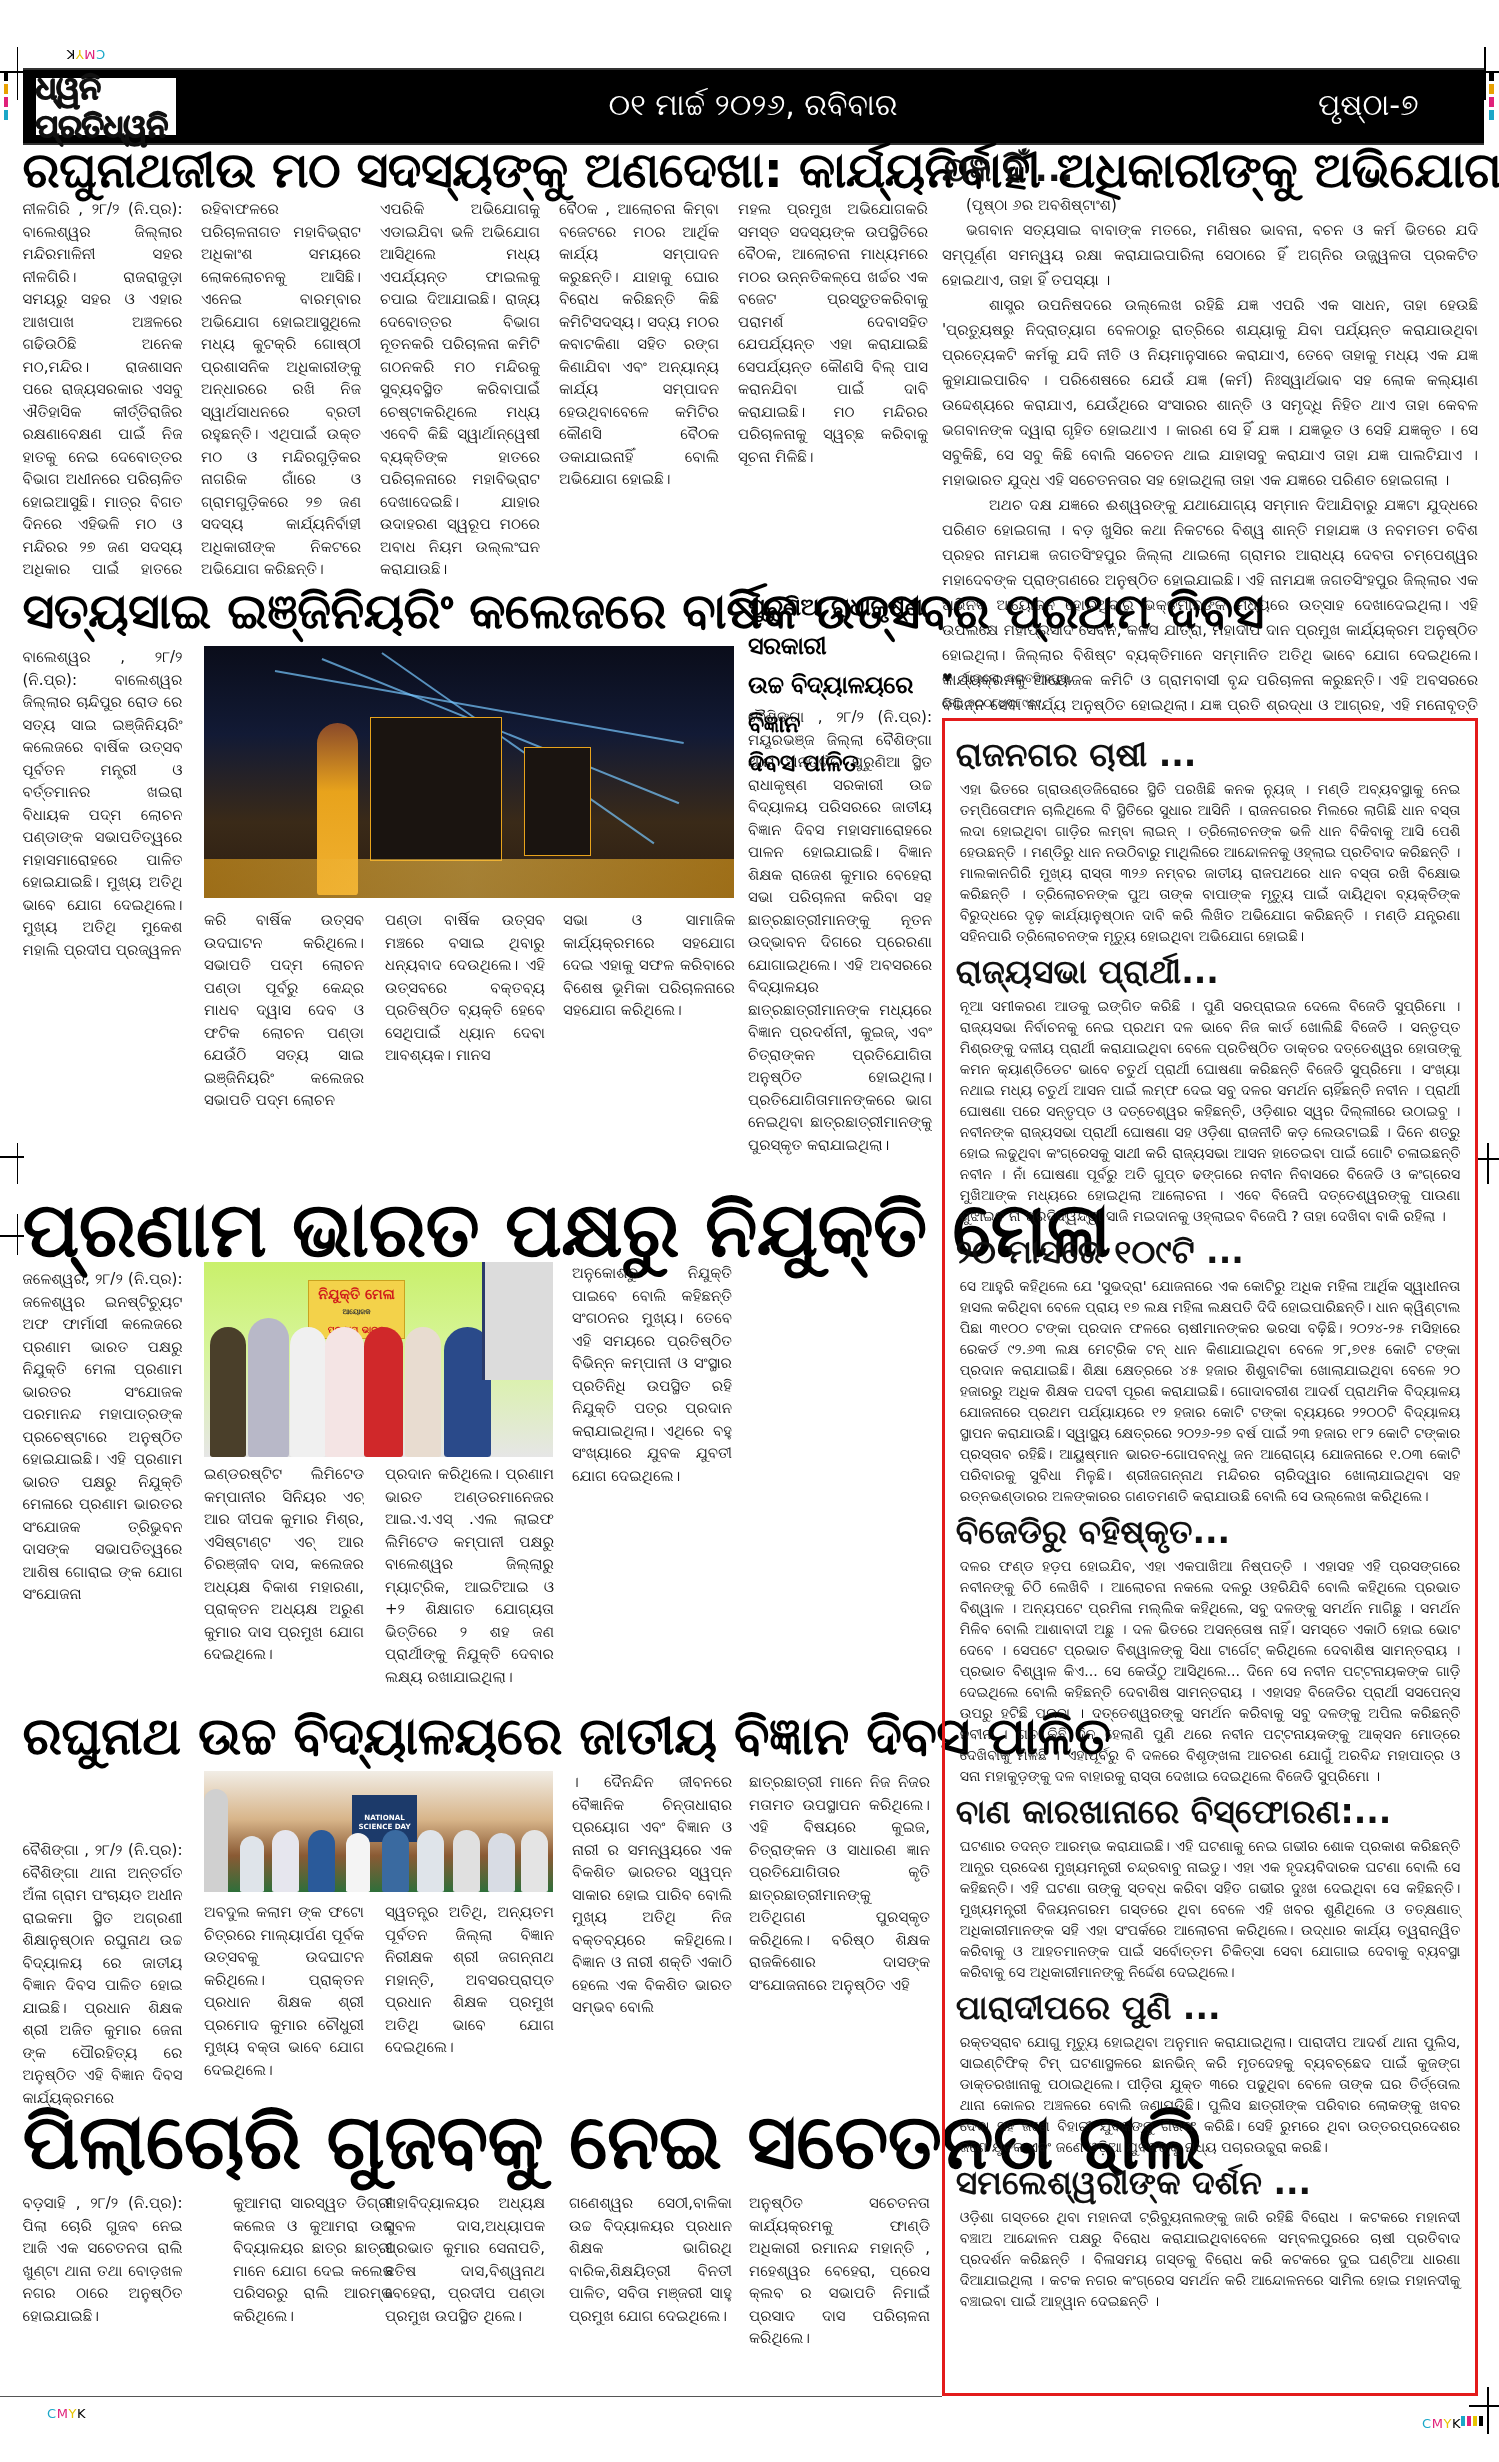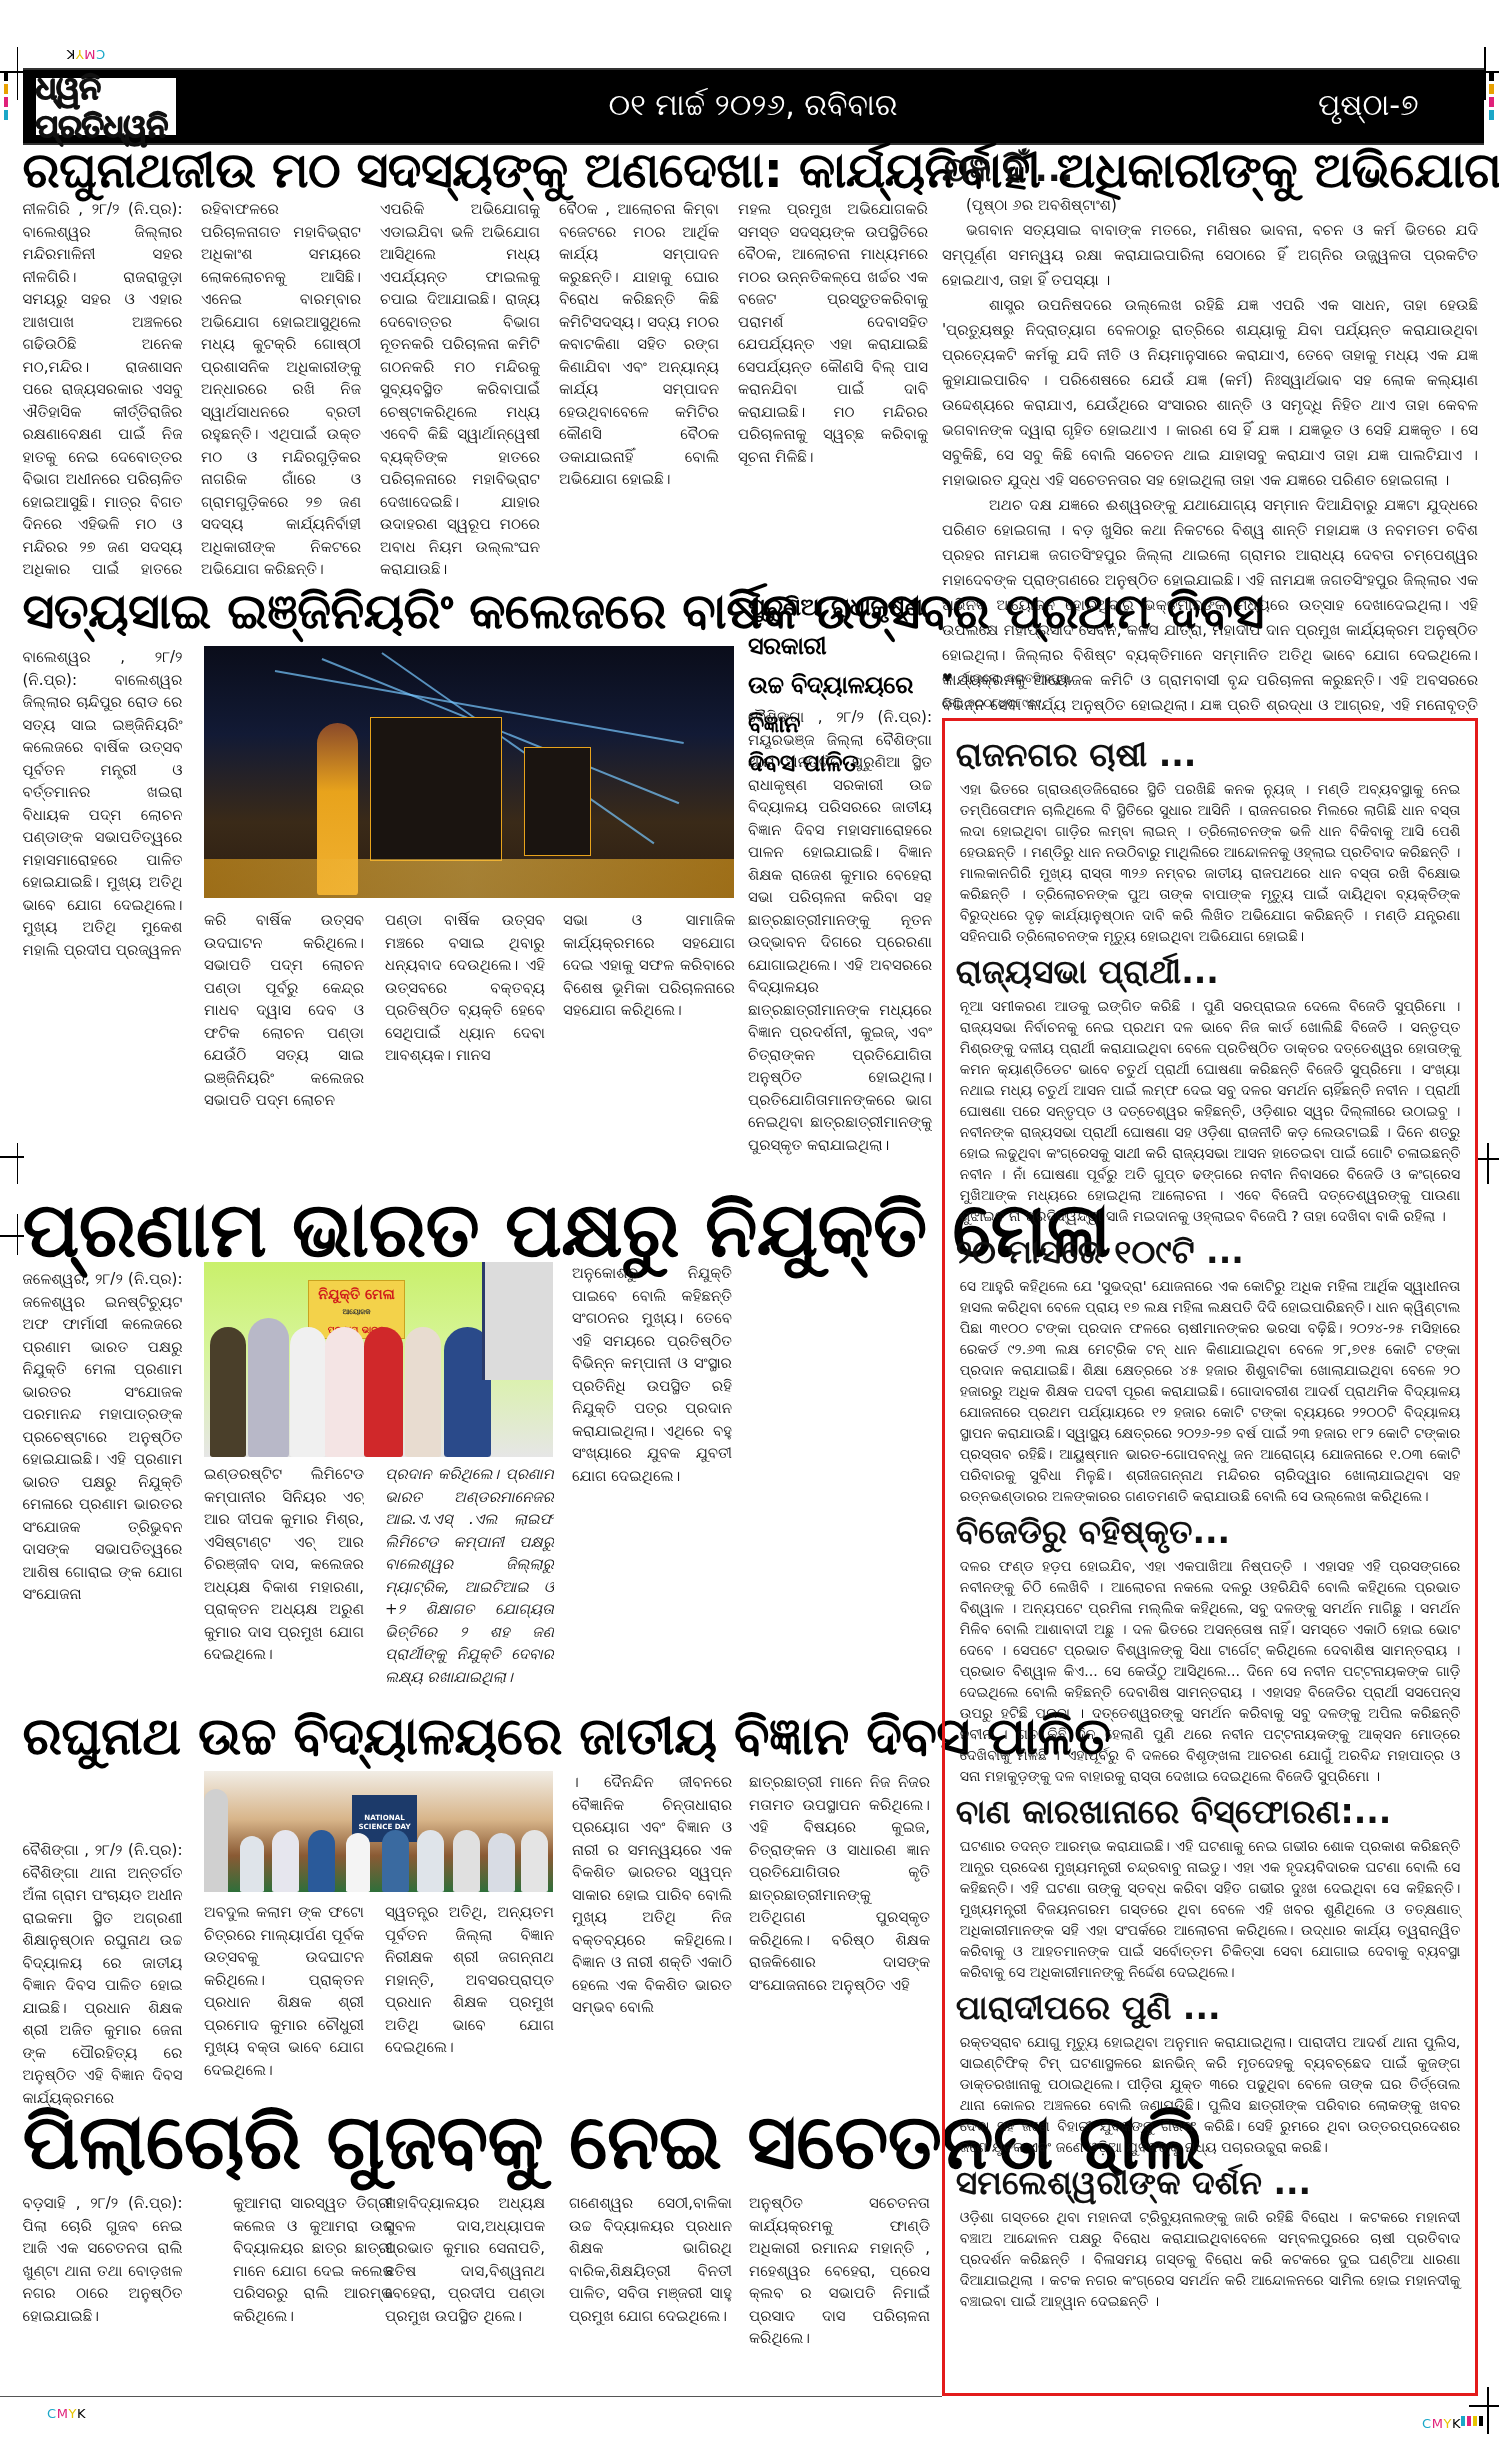--- a/index.html
+++ b/index.html
@@ -167,21 +167,21 @@
     <div class="person" style="left:6px;top:65px;width:36px;height:130px;background:#4a3f2a;"></div>
     <div class="person" style="left:44px;top:56px;width:41px;height:139px;background:#b8b8c8;"></div>
     <div class="person" style="left:86px;top:65px;width:36px;height:130px;background:#f0f0f0;"></div>
     <div class="person" style="left:121px;top:65px;width:39px;height:130px;background:#f4e4e4;"></div>
     <div class="person" style="left:160px;top:65px;width:39px;height:130px;background:#d0282a;"></div>
     <div class="person" style="left:201px;top:65px;width:36px;height:130px;background:#e8dcd0;"></div>
     <div class="person" style="left:240px;top:65px;width:47px;height:130px;background:#2a4a8a;"></div>
     <div class="abs" style="left:278px;top:0;width:71px;height:118px;background:#dcdcdc;border-left:3.6px solid #2a3a6a;"></div>
   </div>
   <div class="col" style="left:204px;top:1463px;width:160px;height:231px;">ଇଣ୍ଡରଷ୍ଟିଟ ଲିମିଟେଡ କମ୍ପାନୀର ସିନିୟର ଏଚ୍ ଆର ଦୀପକ କୁମାର ମିଶ୍ର, ଏସିଷ୍ଟାଣ୍ଟ ଏଚ୍ ଆର ଚିରଞ୍ଜୀବ ଦାସ, କଲେଜର ଅଧ୍ୟକ୍ଷ ବିକାଶ ମହାରଣା, ପ୍ରାକ୍ତନ ଅଧ୍ୟକ୍ଷ ଅରୁଣ କୁମାର ଦାସ ପ୍ରମୁଖ ଯୋଗ ଦେଇଥିଲେ।</div>
-  <div class="col" style="left:385px;top:1463px;width:169px;height:231px;font-style:italic;">ପ୍ରଦାନ କରିଥିଲେ। ପ୍ରଣାମ ଭାରତ ଅଣ୍ଡରମାନେଜର ଆଇ.ଏ.ଏସ୍ .ଏଲ ଲାଇଫ ଲିମିଟେଡ କମ୍ପାନୀ ପକ୍ଷରୁ ବାଲେଶ୍ୱର ଜିଲ୍ଲାରୁ ମ୍ୟାଟ୍ରିକ, ଆଇଟିଆଇ ଓ +୨ ଶିକ୍ଷାଗତ ଯୋଗ୍ୟତା ଭିତ୍ତିରେ ୨ ଶହ ଜଣ ପ୍ରାର୍ଥୀଙ୍କୁ ନିଯୁକ୍ତି ଦେବାର ଲକ୍ଷ୍ୟ ରଖାଯାଇଥିଲା।</div>
+  <div class="col" style="left:385px;top:1463px;width:169px;height:231px;">ପ୍ରଦାନ କରିଥିଲେ। ପ୍ରଣାମ ଭାରତ ଅଣ୍ଡରମାନେଜର ଆଇ.ଏ.ଏସ୍ .ଏଲ ଲାଇଫ ଲିମିଟେଡ କମ୍ପାନୀ ପକ୍ଷରୁ ବାଲେଶ୍ୱର ଜିଲ୍ଲାରୁ ମ୍ୟାଟ୍ରିକ, ଆଇଟିଆଇ ଓ +୨ ଶିକ୍ଷାଗତ ଯୋଗ୍ୟତା ଭିତ୍ତିରେ ୨ ଶହ ଜଣ ପ୍ରାର୍ଥୀଙ୍କୁ ନିଯୁକ୍ତି ଦେବାର ଲକ୍ଷ୍ୟ ରଖାଯାଇଥିଲା।</div>
   <div class="col" style="left:572px;top:1262px;width:160px;height:432px;">ଅନୁକୋଶରୁ ନିଯୁକ୍ତି ପାଇବେ ବୋଲି କହିଛନ୍ତି ସଂଗଠନର ମୁଖ୍ୟ। ତେବେ ଏହି ସମୟରେ ପ୍ରତିଷ୍ଠିତ ବିଭିନ୍ନ କମ୍ପାନୀ ଓ ସଂସ୍ଥାର ପ୍ରତିନିଧି ଉପସ୍ଥିତ ରହି ନିଯୁକ୍ତି ପତ୍ର ପ୍ରଦାନ କରାଯାଇଥିଲା। ଏଥିରେ ବହୁ ସଂଖ୍ୟାରେ ଯୁବକ ଯୁବତୀ ଯୋଗ ଦେଇଥିଲେ।</div>
 </div>
 
 <div class="headline h-xl" style="left:22.5px;top:1706px;font-size:52px;">ରଘୁନାଥ ଉଚ୍ଚ ବିଦ୍ୟାଳୟରେ ଜାତୀୟ ବିଜ୍ଞାନ ଦିବସ ପାଳିତ</div>
 <div>
   <div class="col" style="left:22.5px;top:1839px;width:160px;height:308px;">ବୈଶିଙ୍ଗା , ୨୮/୨ (ନି.ପ୍ର): ବୈଶିଙ୍ଗା ଥାନା ଅନ୍ତର୍ଗତ ଅଁଳା ଗ୍ରାମ ପଂଚାୟତ ଅଧୀନ ରାଇକମା ସ୍ଥିତ ଅଗ୍ରଣୀ ଶିକ୍ଷାନୁଷ୍ଠାନ ରଘୁନାଥ ଉଚ୍ଚ ବିଦ୍ୟାଳୟ ରେ ଜାତୀୟ ବିଜ୍ଞାନ ଦିବସ ପାଳିତ ହୋଇ ଯାଇଛି। ପ୍ରଧାନ ଶିକ୍ଷକ ଶ୍ରୀ ଅଜିତ କୁମାର ଜେନା ଙ୍କ ପୌରହିତ୍ୟ ରେ ଅନୁଷ୍ଠିତ ଏହି ବିଜ୍ଞାନ ଦିବସ କାର୍ଯ୍ୟକ୍ରମରେ</div>
   <div class="photo photo-sci" style="left:204px;top:1771px;width:349px;height:121px;">
     <div class="abs" style="left:148px;top:24px;width:65px;height:47px;background:#1c3a6a;color:#fff;font-size:7.1px;text-align:center;padding-top:18px;box-sizing:border-box;font-weight:bold;">NATIONAL SCIENCE DAY</div>
     <div class="person" style="left:0;top:18px;width:24px;height:104px;background:#d0d0d0;"></div>
     <div class="person" style="left:36px;top:65px;width:24px;height:56px;background:#dfe4ea;"></div>

